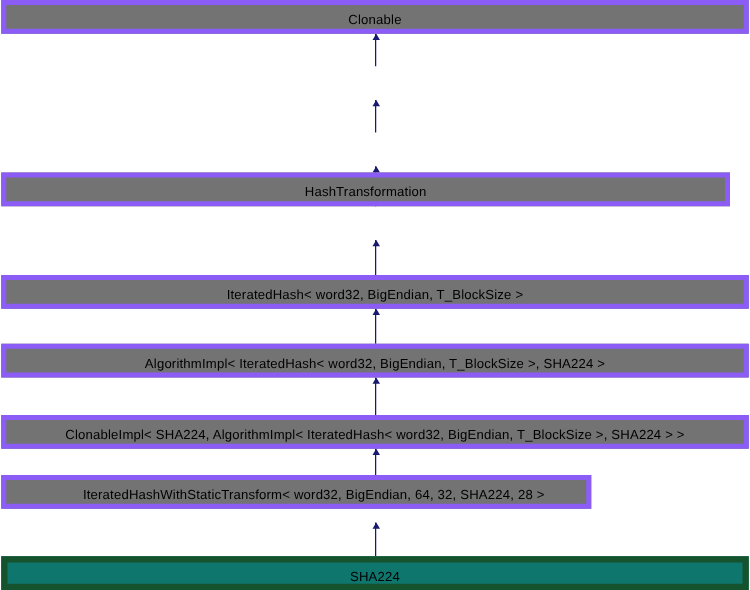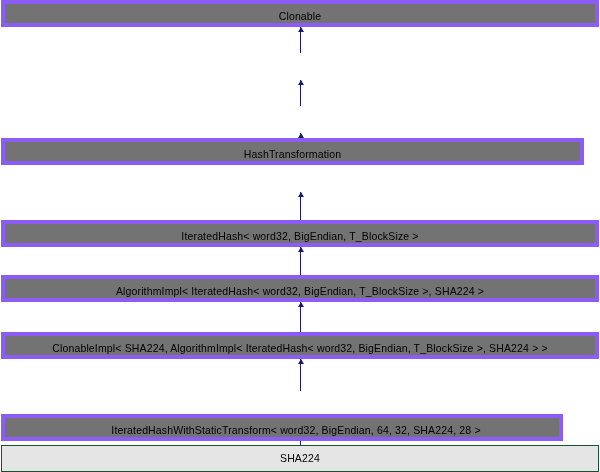--- a/index.html
+++ b/index.html
@@ -35,22 +35,22 @@
     overflow: hidden;
     letter-spacing: 0.15px;
   }
 
   .node.filled {
     background: #737373;
     border: 4px solid #8b5cf6;
   }
 
   .node.current {
-    background: #e5e5e5;
-    border: 1px solid #14532d;
+    background: #0f766e;
+    border: 5px solid #14532d;
   }
 
   .edge {
     position: absolute;
     width: 0;
     border-left: 1px solid #191970;
   }
 
   .arrowhead {
     position: absolute;
@@ -79,15 +79,15 @@
     <div class="arrowhead" style="left: 298px; top: 302px;"></div>
     <div class="edge" style="left: 300px; top: 359px; height: 32px;"></div>
     <div class="arrowhead" style="left: 298px; top: 359px;"></div>
     <div class="edge" style="left: 300px; top: 418px; height: 27px;"></div>
     <div class="arrowhead" style="left: 298px; top: 418px;"></div>
     <div class="node filled" style="left: 1px; top: 0px; width: 598px;">Clonable</div>
     <div class="node filled" style="left: 1px; top: 106px; width: 583px; margin-top: 32px;">HashTransformation</div>
     <div class="node filled" style="left: 1px; top: 220px; width: 598px;">IteratedHash&lt; word32, BigEndian, T_BlockSize &gt;</div>
     <div class="node filled" style="left: 1px; top: 275px; width: 598px;">AlgorithmImpl&lt; IteratedHash&lt; word32, BigEndian, T_BlockSize &gt;, SHA224 &gt;</div>
     <div class="node filled" style="left: 1px; top: 332px; width: 598px;">ClonableImpl&lt; SHA224, AlgorithmImpl&lt; IteratedHash&lt; word32, BigEndian, T_BlockSize &gt;, SHA224 &gt; &gt;</div>
-    <div class="node filled" style="left: 1px; top: 414px; width: 562px; padding-left: 28px;">IteratedHashWithStaticTransform&lt; word32, BigEndian, 64, 32, SHA224, 28 &gt;</div>
+    <div class="node filled" style="left: 1px; top: 380px; width: 472px; padding-left: 28px;">IteratedHashWithStaticTransform&lt; word32, BigEndian, 64, 32, SHA224, 28 &gt;</div>
     <div class="node current" style="left: 1px; top: 445px; width: 598px;">SHA224</div>
   </div>
 
 </body></html>

